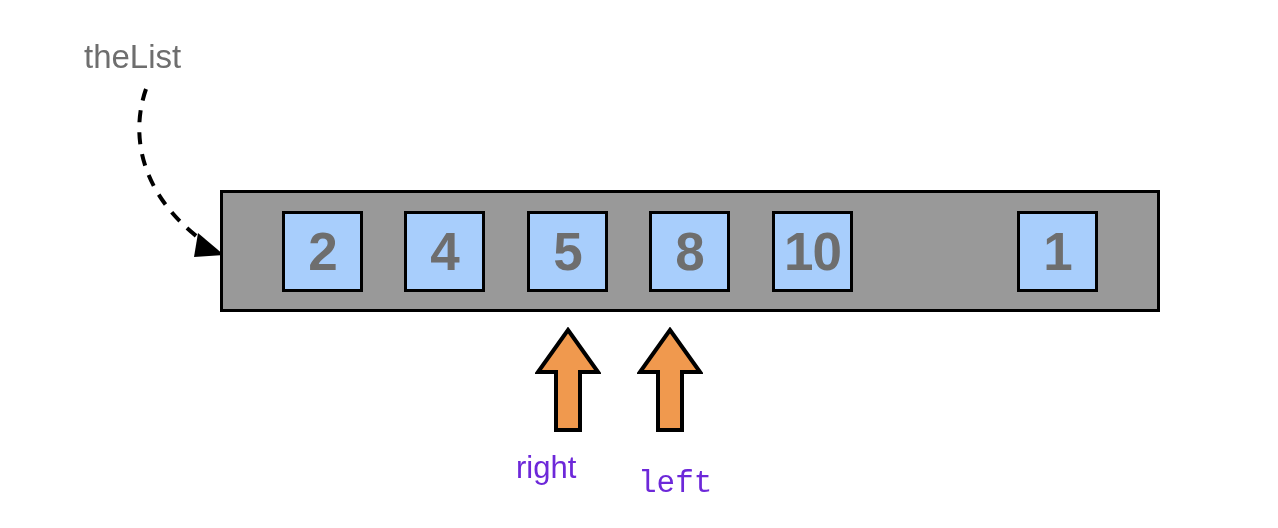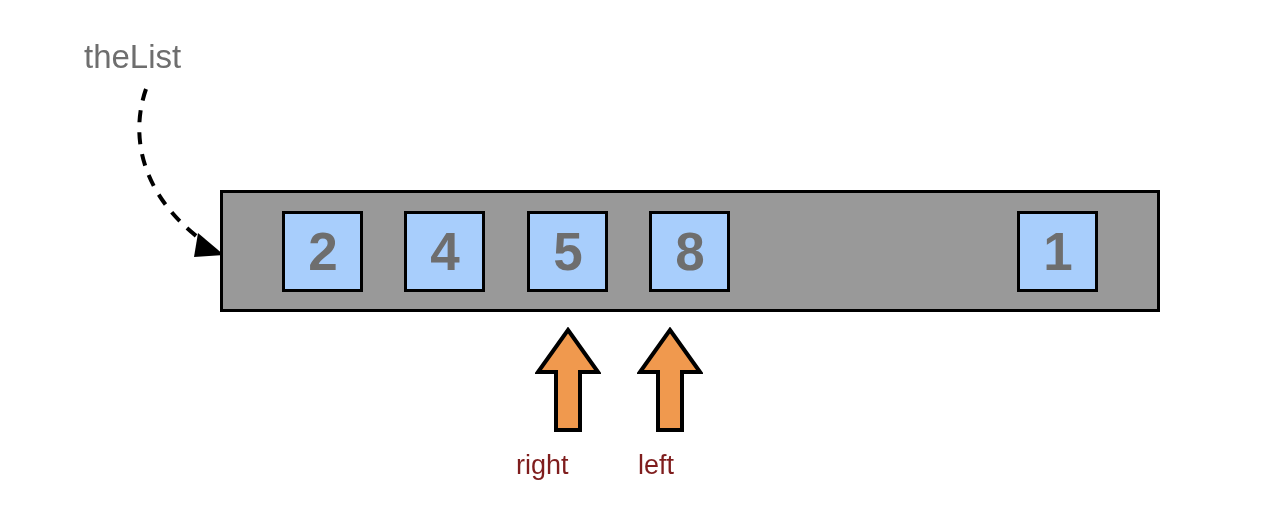--- a/index.html
+++ b/index.html
@@ -73,22 +73,22 @@
   }
 
   
   .marker {
     position: absolute;
     width: 66px;
     height: 106px;
   }
   .marker-label {
     position: absolute;
-    color: #7f1d1d;
-    font-size: 27px;
+    color: #6d28d9;
+    font-size: 31px;
     line-height: 1;
     white-space: nowrap;
     font-family: "Liberation Sans", sans-serif;
   }
 </style>
 </head>
 <body>
 
 <div id="canvas">
 
@@ -105,28 +105,31 @@
     </div>
     <div class="cell" style="left:181px">
       <span class="cell-value">4</span>
     </div>
     <div class="cell" style="left:304px">
       <span class="cell-value">5</span>
     </div>
     <div class="cell" style="left:426px">
       <span class="cell-value">8</span>
     </div>
+    <div class="cell" style="left:549px">
+      <span class="cell-value">10</span>
+    </div>
     <div class="cell" style="left:794px">
       <span class="cell-value">1</span>
     </div>
   </div>
 
   <svg class="marker" style="left:535px; top:327px;" viewBox="0 0 66 106">
     <polygon points="33,3 63,45 45,45 45,103 21,103 21,45 3,45" fill="#f0994e" stroke="#000000" stroke-width="4" stroke-linejoin="miter"></polygon>
   </svg>
   <div class="marker-label" style="left:516px; top:452px;">right</div>
 
   <svg class="marker" style="left:637px; top:327px;" viewBox="0 0 66 106">
     <polygon points="33,3 63,45 45,45 45,103 21,103 21,45 3,45" fill="#f0994e" stroke="#000000" stroke-width="4" stroke-linejoin="miter"></polygon>
   </svg>
-  <div class="marker-label" style="left:638px; top:452px;">left</div>
+  <div class="marker-label" style="left:638px; top:468px;font-family:Liberation Mono, monospace;">left</div>
 
 </div>
 
 </body></html>

